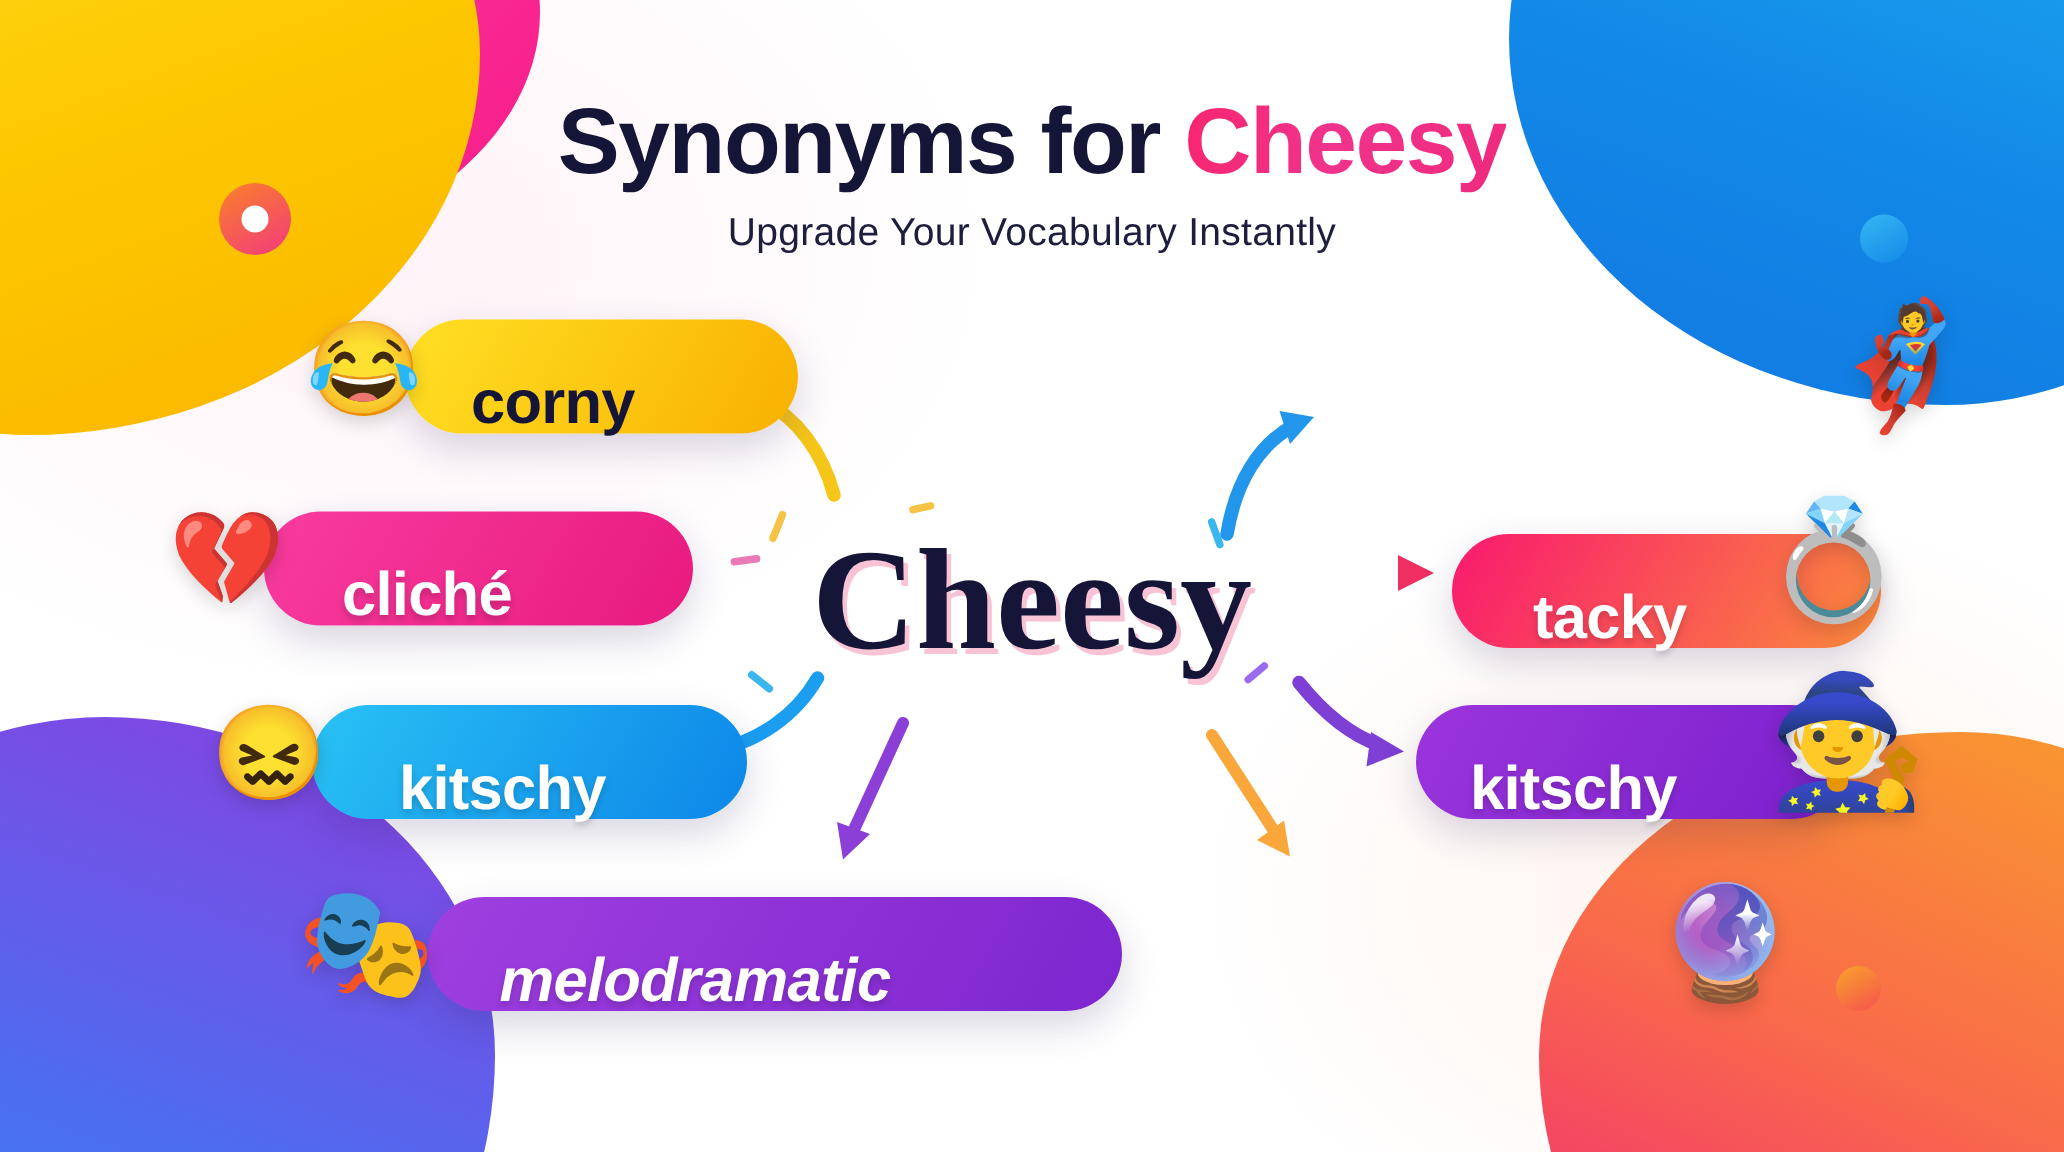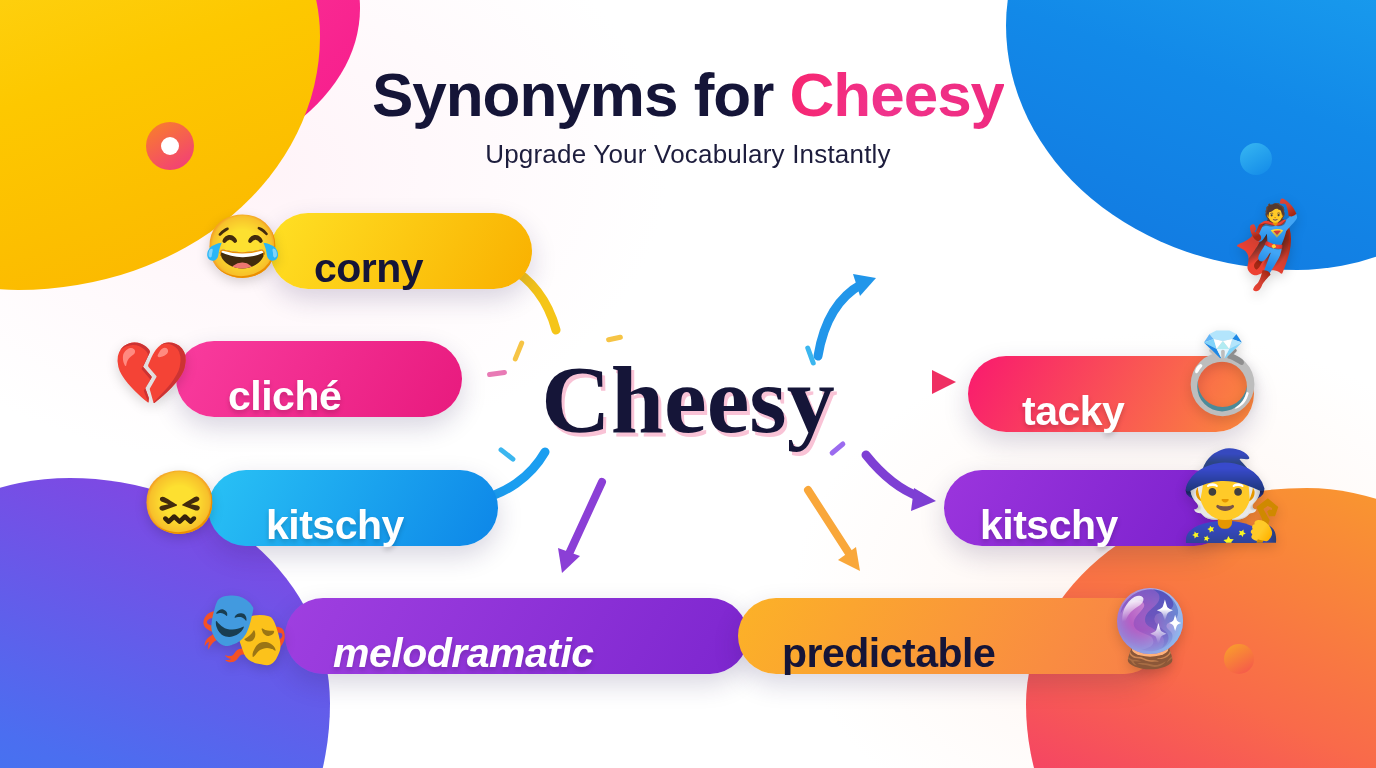--- a/index.html
+++ b/index.html
@@ -244,18 +244,15 @@
   <div class="pill light" id="pill-tacky" style="background: linear-gradient(120deg, rgb(249, 25, 111) 0%, rgb(250, 138, 60) 100%);">
     <span class="label" style="color: rgb(255, 255, 255); text-shadow: rgba(0, 0, 0, 0.18) 0px 3px 5px;">tacky</span>
   </div>
   <span class="emoji" id="emoji-tacky">💍</span>
 
   <div class="pill light" id="pill-kitschy" style="background: linear-gradient(120deg, rgb(155, 53, 221) 0%, rgb(122, 32, 204) 100%);">
     <span class="label" style="color: rgb(255, 255, 255); text-shadow: rgba(0, 0, 0, 0.18) 0px 3px 5px;">kitschy</span>
   </div>
   <span class="emoji" id="emoji-kitschy">🧙</span>
 
-  <div class="pill dark" id="pill-predictable" style="background: linear-gradient(120deg, rgb(252, 178, 39) 0%, rgb(248, 127, 74) 100%);">
-    <span class="label" style="color: rgb(21, 21, 56); text-shadow: none;">predictable</span>
-  </div>
   <span class="emoji" id="emoji-predictable">🔮</span>
 
 </div>
 
 </body></html>

